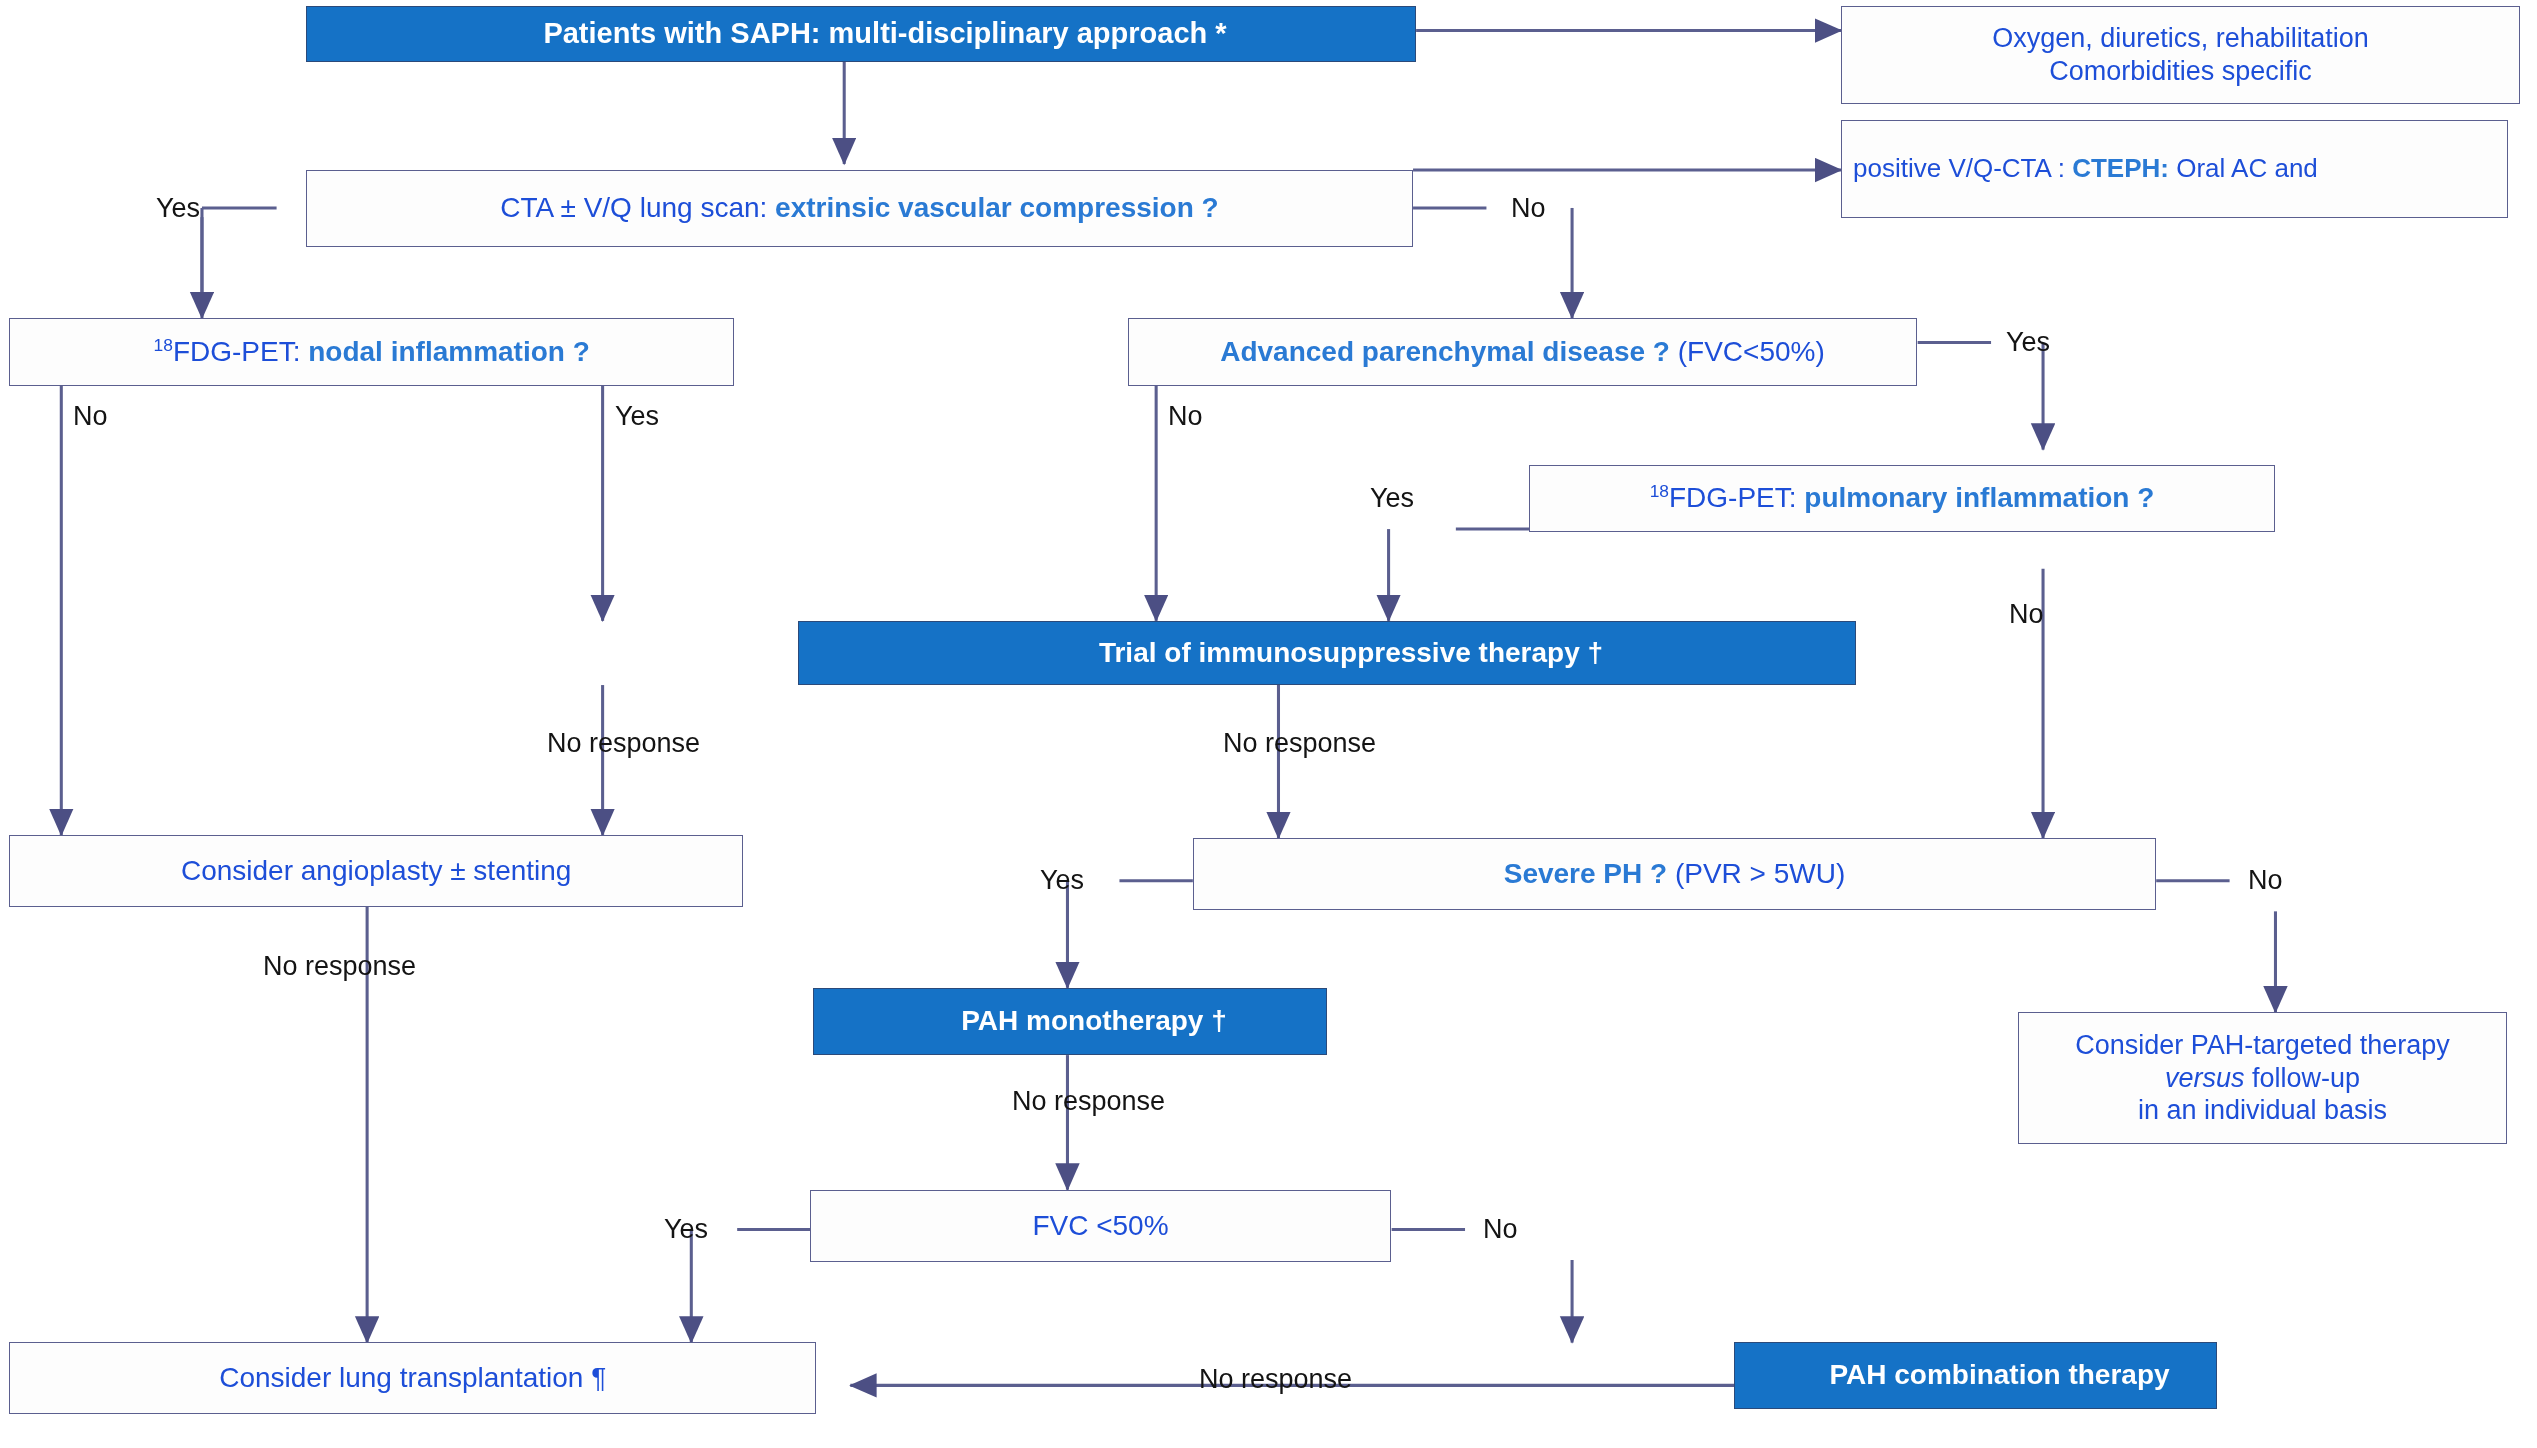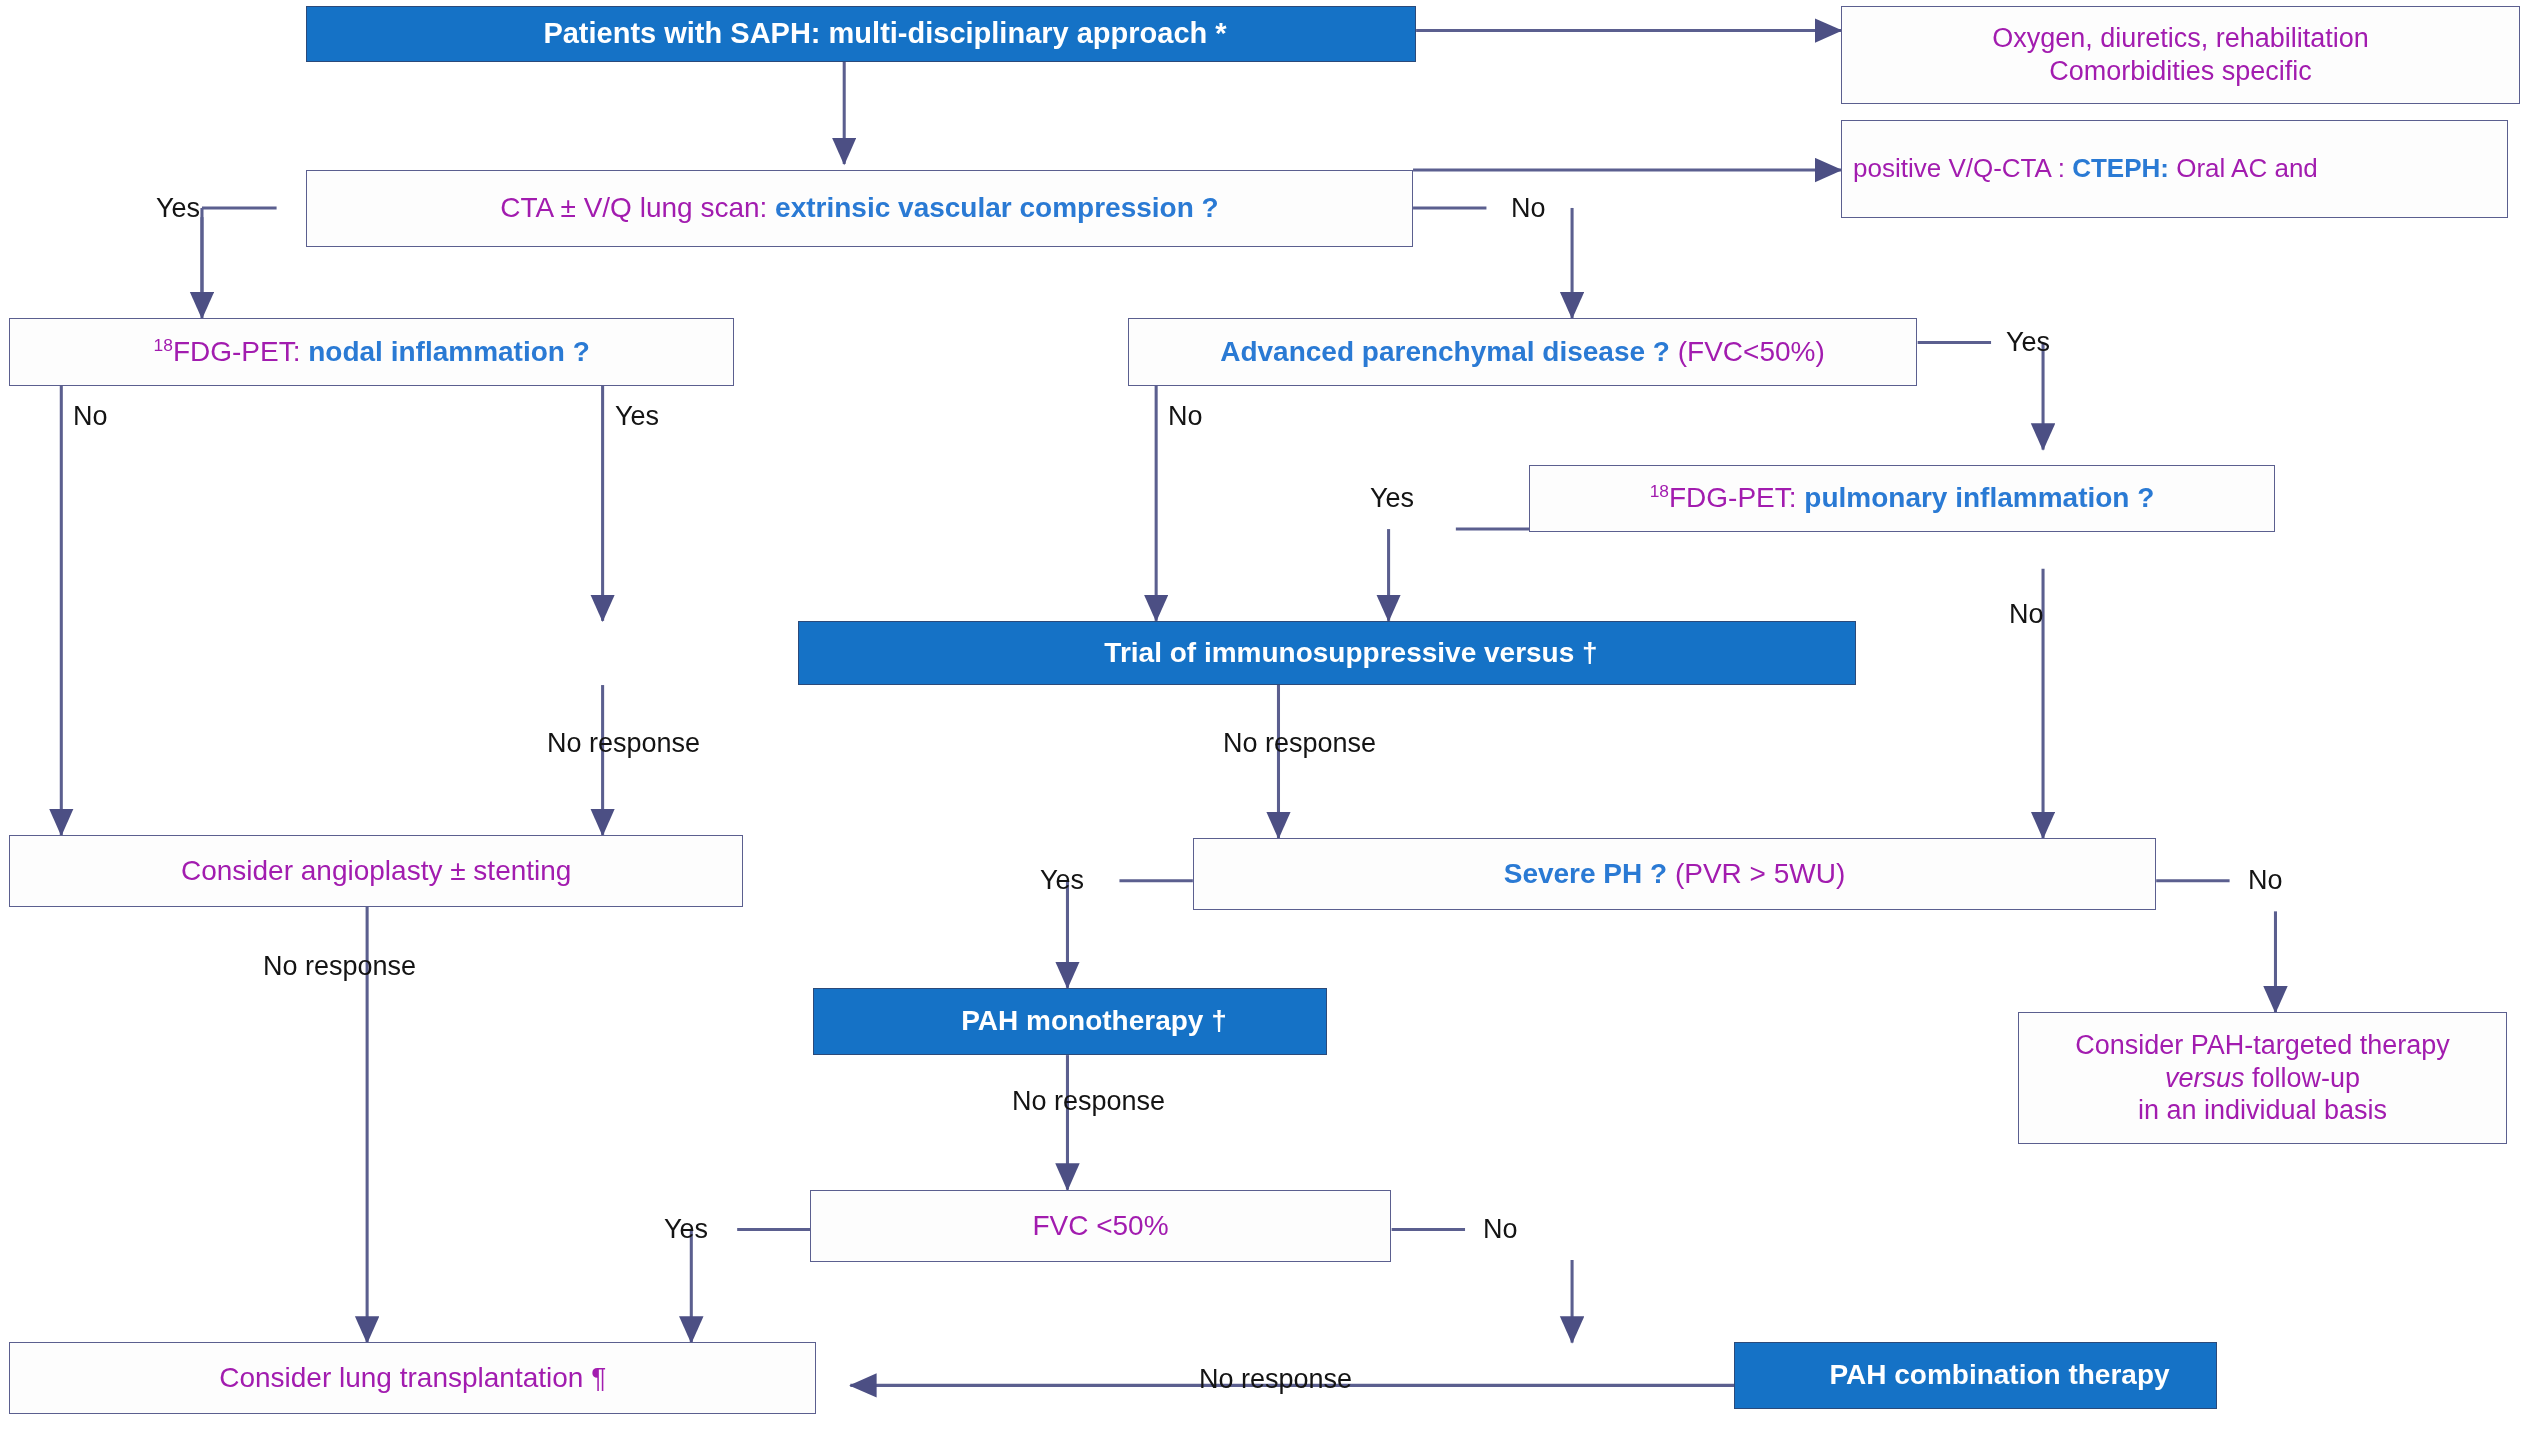--- a/index.html
+++ b/index.html
@@ -36,21 +36,21 @@
     border: 1.8px solid #5b5f8f;
   }
   .node.blue {
     background: #1572c6;
     border: 1.8px solid #2b4a7a;
     color: #ffffff;
     font-weight: bold;
     padding-left: 48px;
   }
   .node .txt { padding: 0 11px; }
-  .blk { color: #a21caf; }
+  .blk { color: #1d4ed8; }
   .blu { color: #2a7ad4; font-weight: bold; }
   .wht { color: #ffffff; }
   .ital { font-style: italic; }
   sup.iso {
     font-size: 0.62em;
     vertical-align: super;
     line-height: 0;
   }
   .edge-label {
     position: absolute;
@@ -176,21 +176,21 @@
 
   <div class="node white" style="left:1529px; top:465px; width:746px; height:67px; font-size:28px;">
     <span class="txt">
       <sup class="iso blk">18</sup><span class="blk">FDG-PET:</span>
       <span class="blu">pulmonary inflammation ?</span>
     </span>
   </div>
 
   <div class="node blue" style="left:798px; top:621px; width:1058px; height:64px; font-size:28px;">
     <span class="txt">
-      <span class="wht">Trial of immunosuppressive versus</span>
+      <span class="wht">Trial of immunosuppressive therapy</span>
       <span class="wht">†</span>
     </span>
   </div>
 
   <div class="node white" style="left:9.2px; top:835px; width:734px; height:72px; font-size:28px;">
     <span class="txt">
       <span class="blk">Consider angioplasty  ±  stenting</span>
     </span>
   </div>
 

